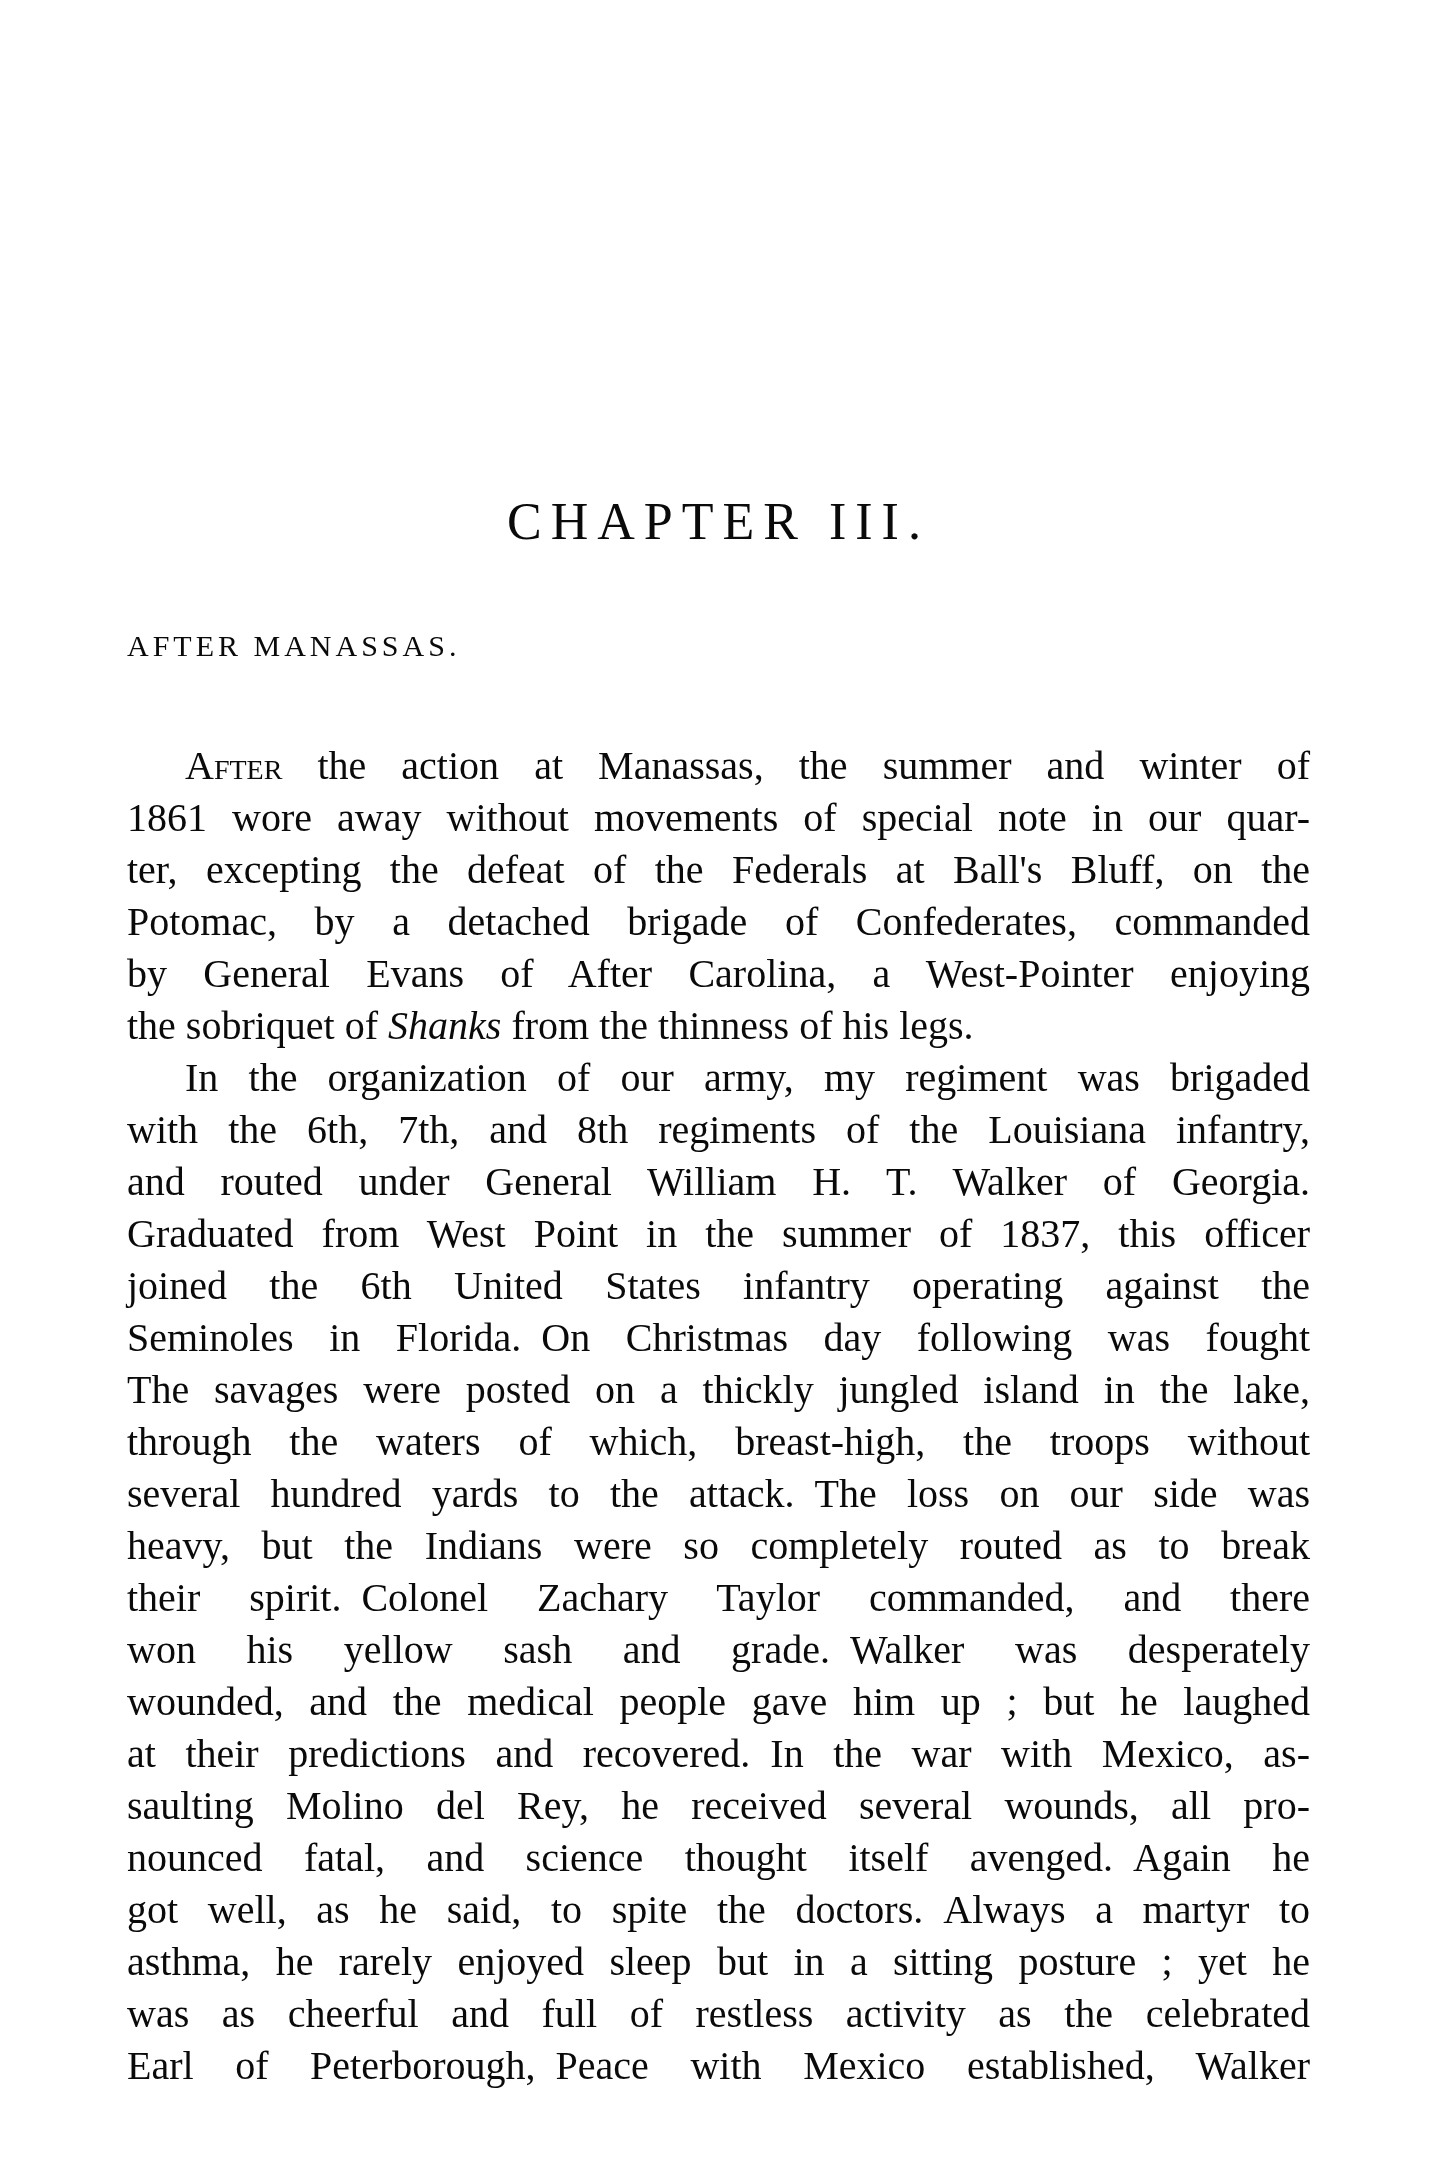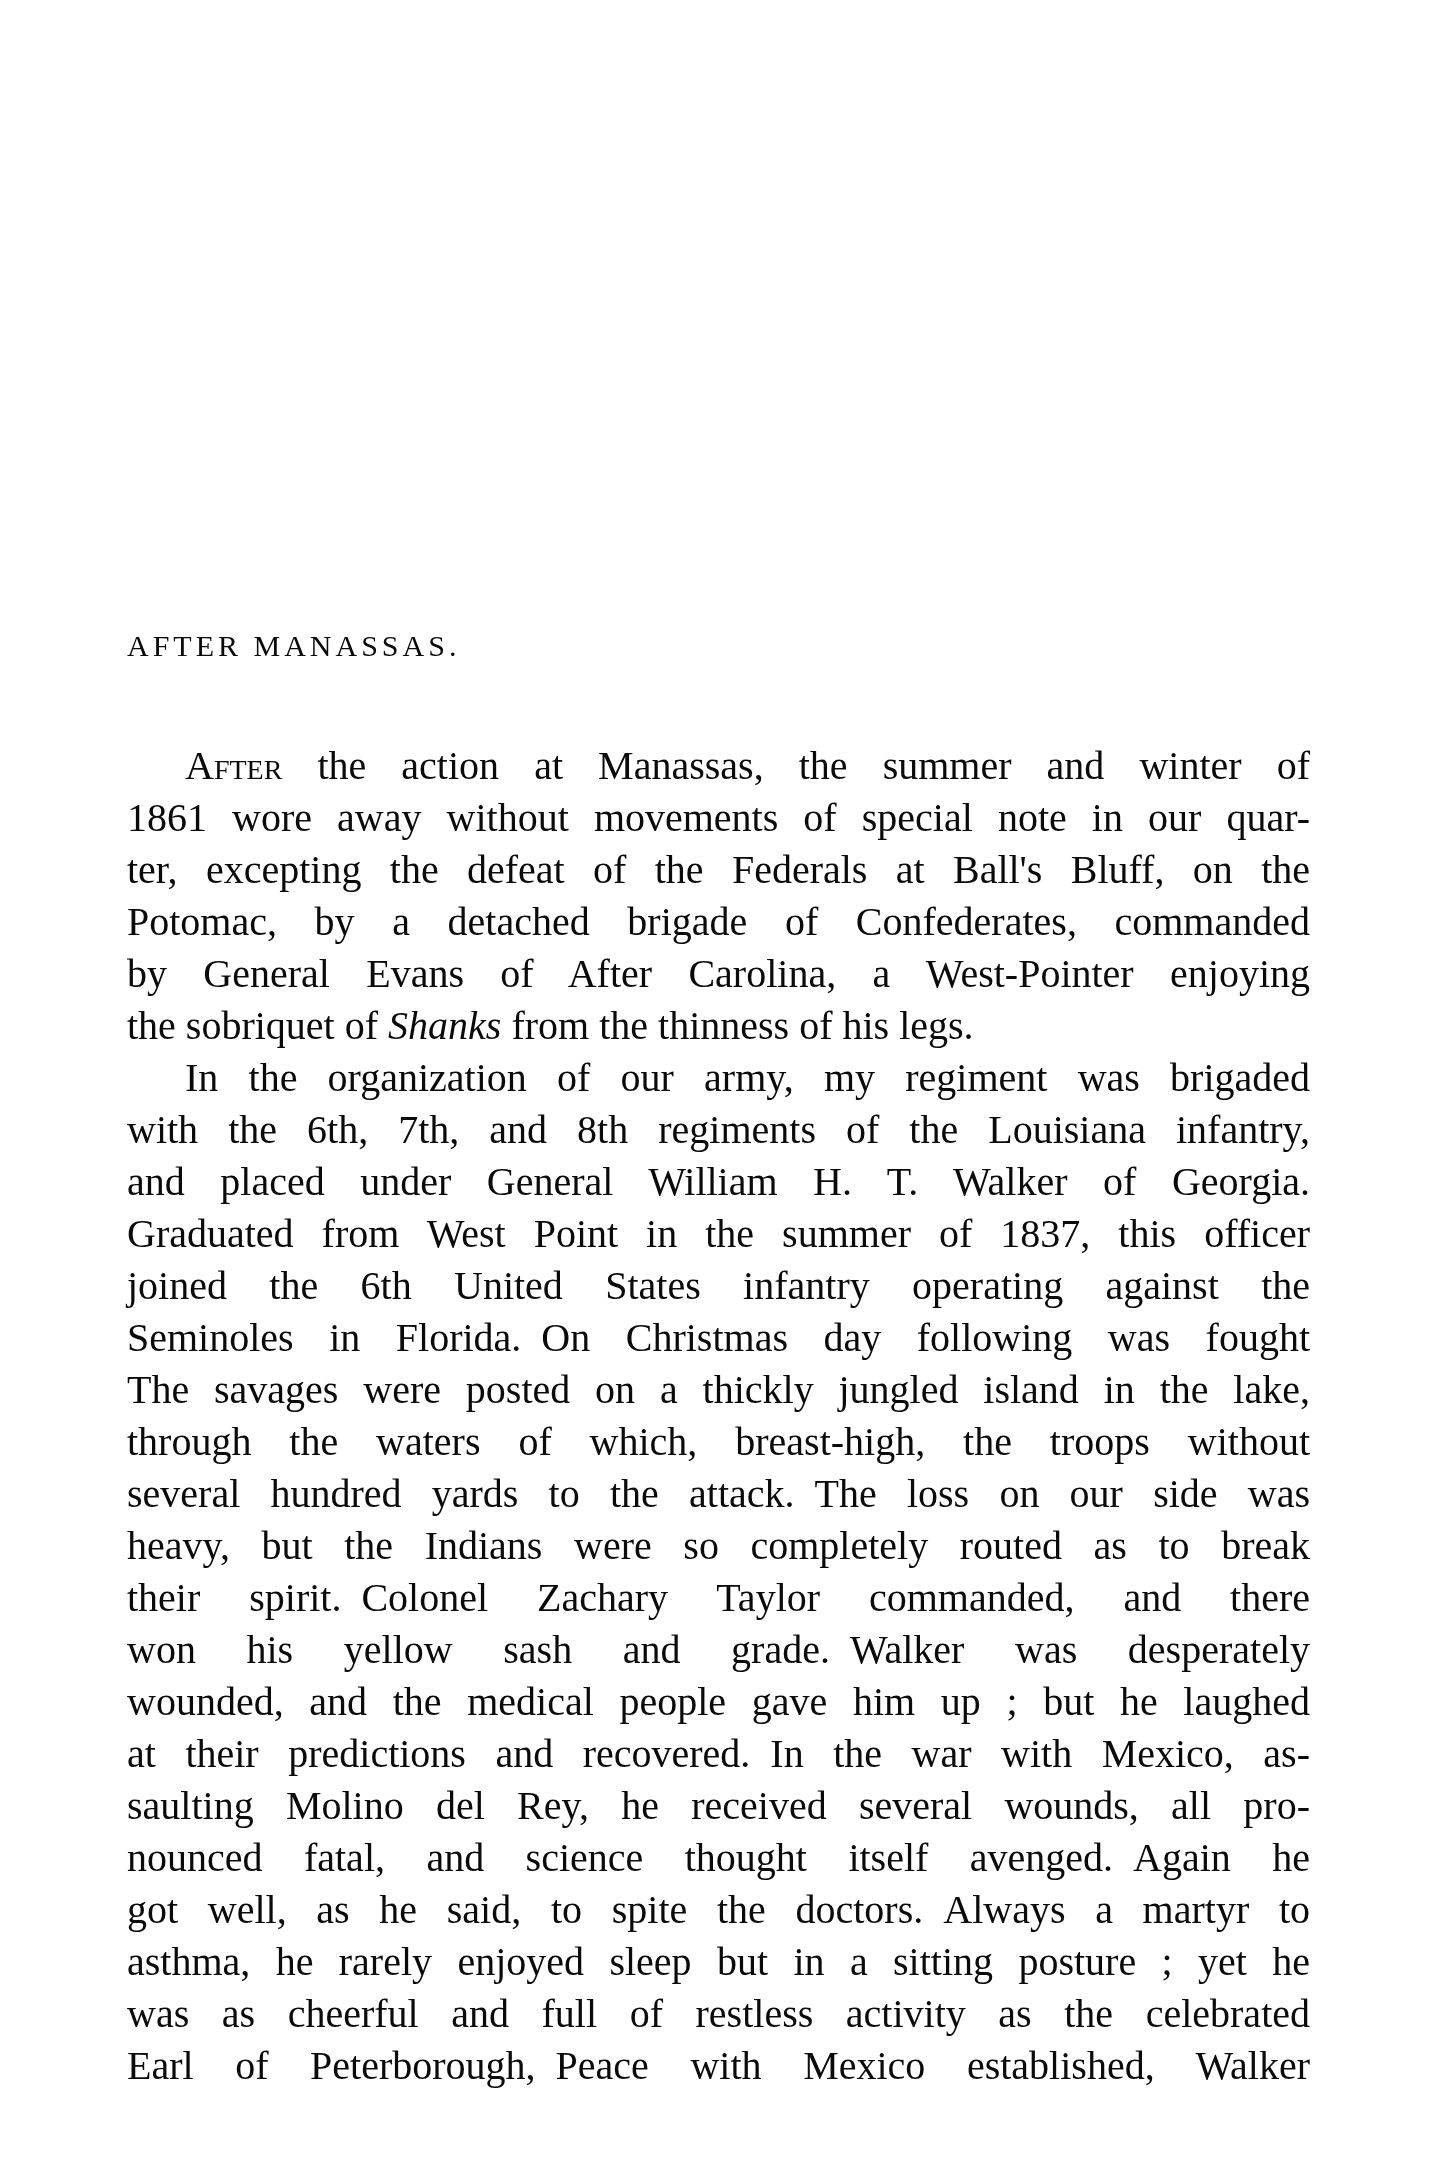--- a/index.html
+++ b/index.html
@@ -35,31 +35,32 @@
   .line.nojust { text-align: center; text-align-last: left; }
   .line.indent { text-indent: 58px; }
   .seg-normal { font-style: normal; }
   .seg-italic { font-style: italic; }
   .seg-smallcaps { font-variant: small-caps; }
 </style>
 </head>
 <body>
 
 <div class="page">
+  <h1 class="chapter-heading">CHAPTER III.</h1>
   <h2 class="section-subheading">AFTER MANASSAS.</h2>
   <div class="body-text" id="body-text">
       <div class="line indent"><span class="seg-smallcaps">After</span><span class="seg-normal"> the action at Manassas, the summer and winter of</span></div>
       <div class="line"><span class="seg-normal">1861 wore away without movements of special note in our quar-</span></div>
       <div class="line"><span class="seg-normal">ter, excepting the defeat of the Federals at Ball's Bluff, on the</span></div>
       <div class="line"><span class="seg-normal">Potomac, by a detached brigade of Confederates, commanded</span></div>
       <div class="line"><span class="seg-normal">by General Evans of After Carolina, a West-Pointer enjoying</span></div>
       <div class="line nojust"><span class="seg-normal">the sobriquet of </span><span class="seg-italic">Shanks</span><span class="seg-normal"> from the thinness of his legs.</span></div>
       <div class="line indent"><span class="seg-normal">In the organization of our army, my regiment was brigaded</span></div>
       <div class="line"><span class="seg-normal">with the 6th, 7th, and 8th regiments of the Louisiana infantry,</span></div>
-      <div class="line"><span class="seg-normal">and placed under General William H. T. Walker of Georgia.</span></div>
+      <div class="line"><span class="seg-normal">and routed under General William H. T. Walker of Georgia.</span></div>
       <div class="line"><span class="seg-normal">Graduated from West Point in the summer of 1837, this officer</span></div>
       <div class="line"><span class="seg-normal">joined the 6th United States infantry operating against the</span></div>
       <div class="line"><span class="seg-normal">Seminoles in Florida. On Christmas day following was fought</span></div>
       <div class="line"><span class="seg-normal">The savages were posted on a thickly jungled island in the lake,</span></div>
       <div class="line"><span class="seg-normal">through the waters of which, breast-high, the troops without</span></div>
       <div class="line"><span class="seg-normal">several hundred yards to the attack. The loss on our side was</span></div>
       <div class="line"><span class="seg-normal">heavy, but the Indians were so completely routed as to break</span></div>
       <div class="line"><span class="seg-normal">their spirit. Colonel Zachary Taylor commanded, and there</span></div>
       <div class="line"><span class="seg-normal">won his yellow sash and grade. Walker was desperately</span></div>
       <div class="line"><span class="seg-normal">wounded, and the medical people gave him up ; but he laughed</span></div>

